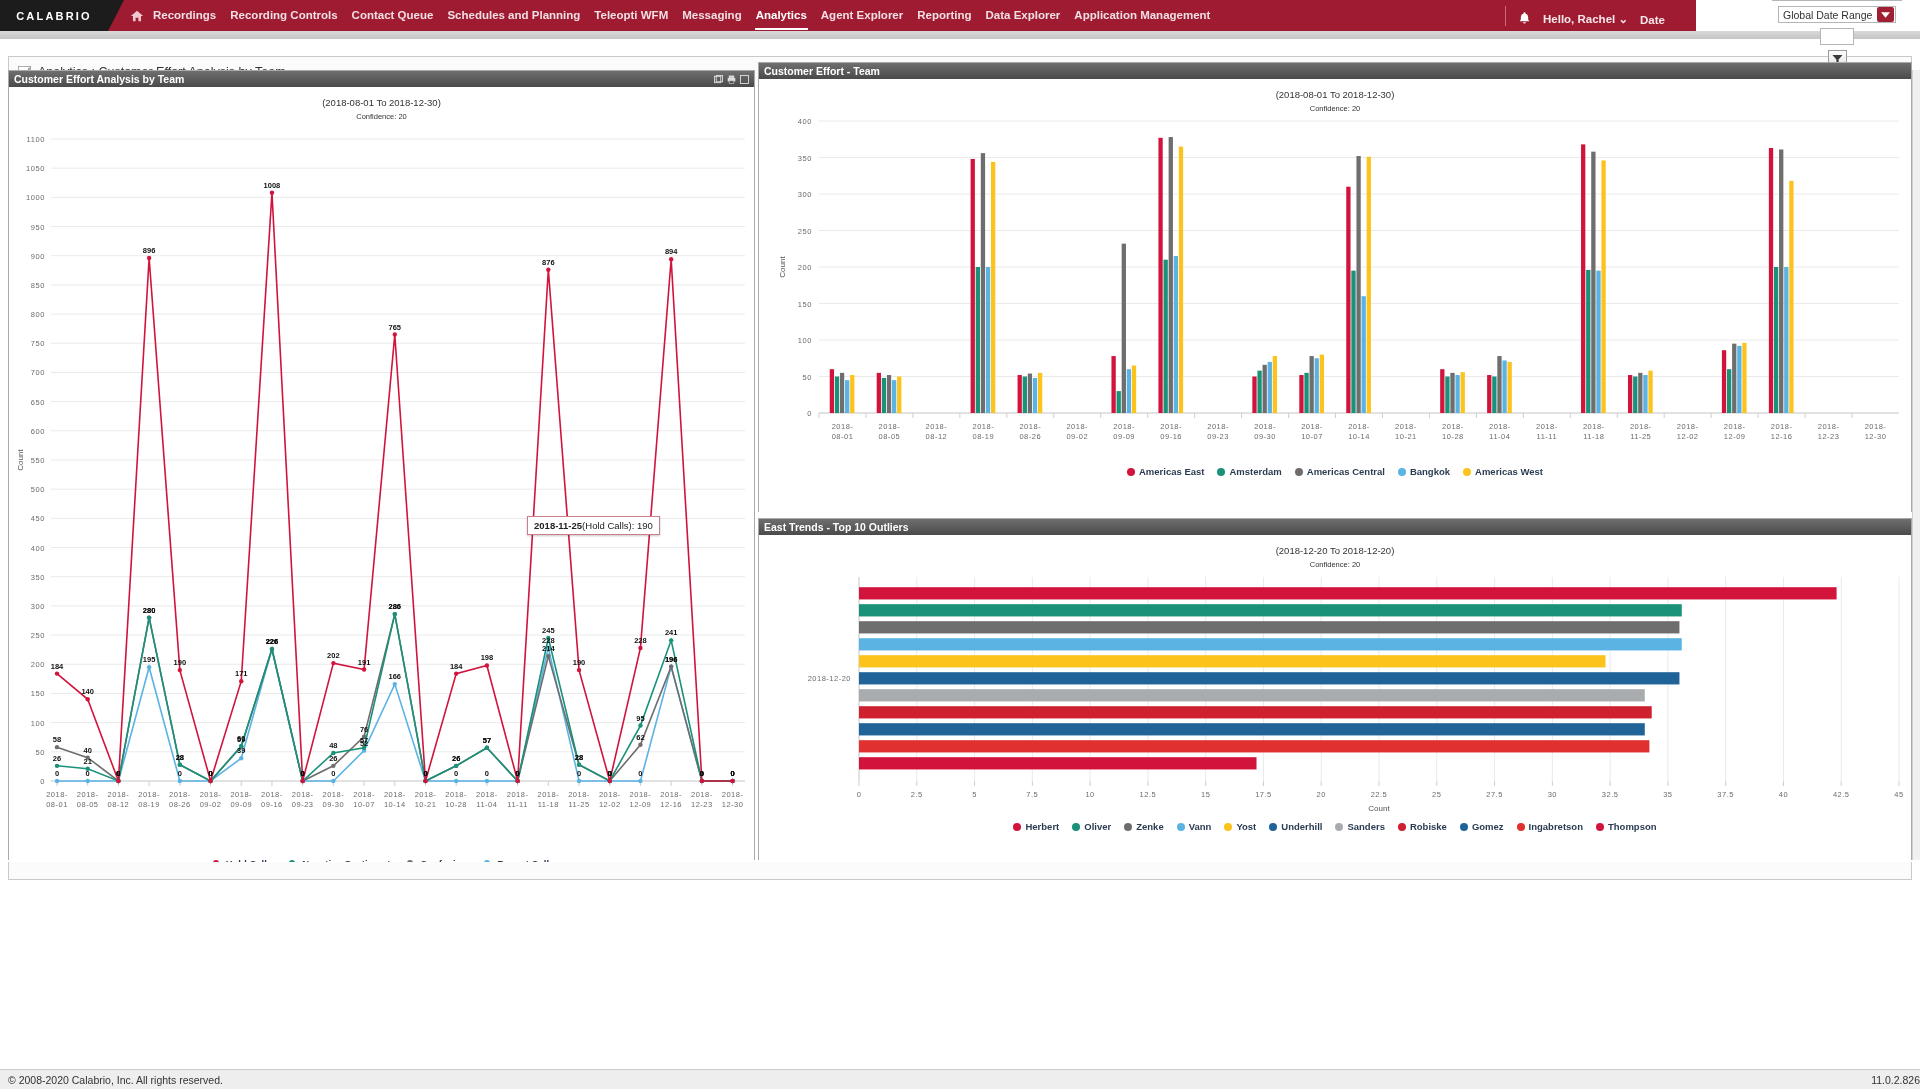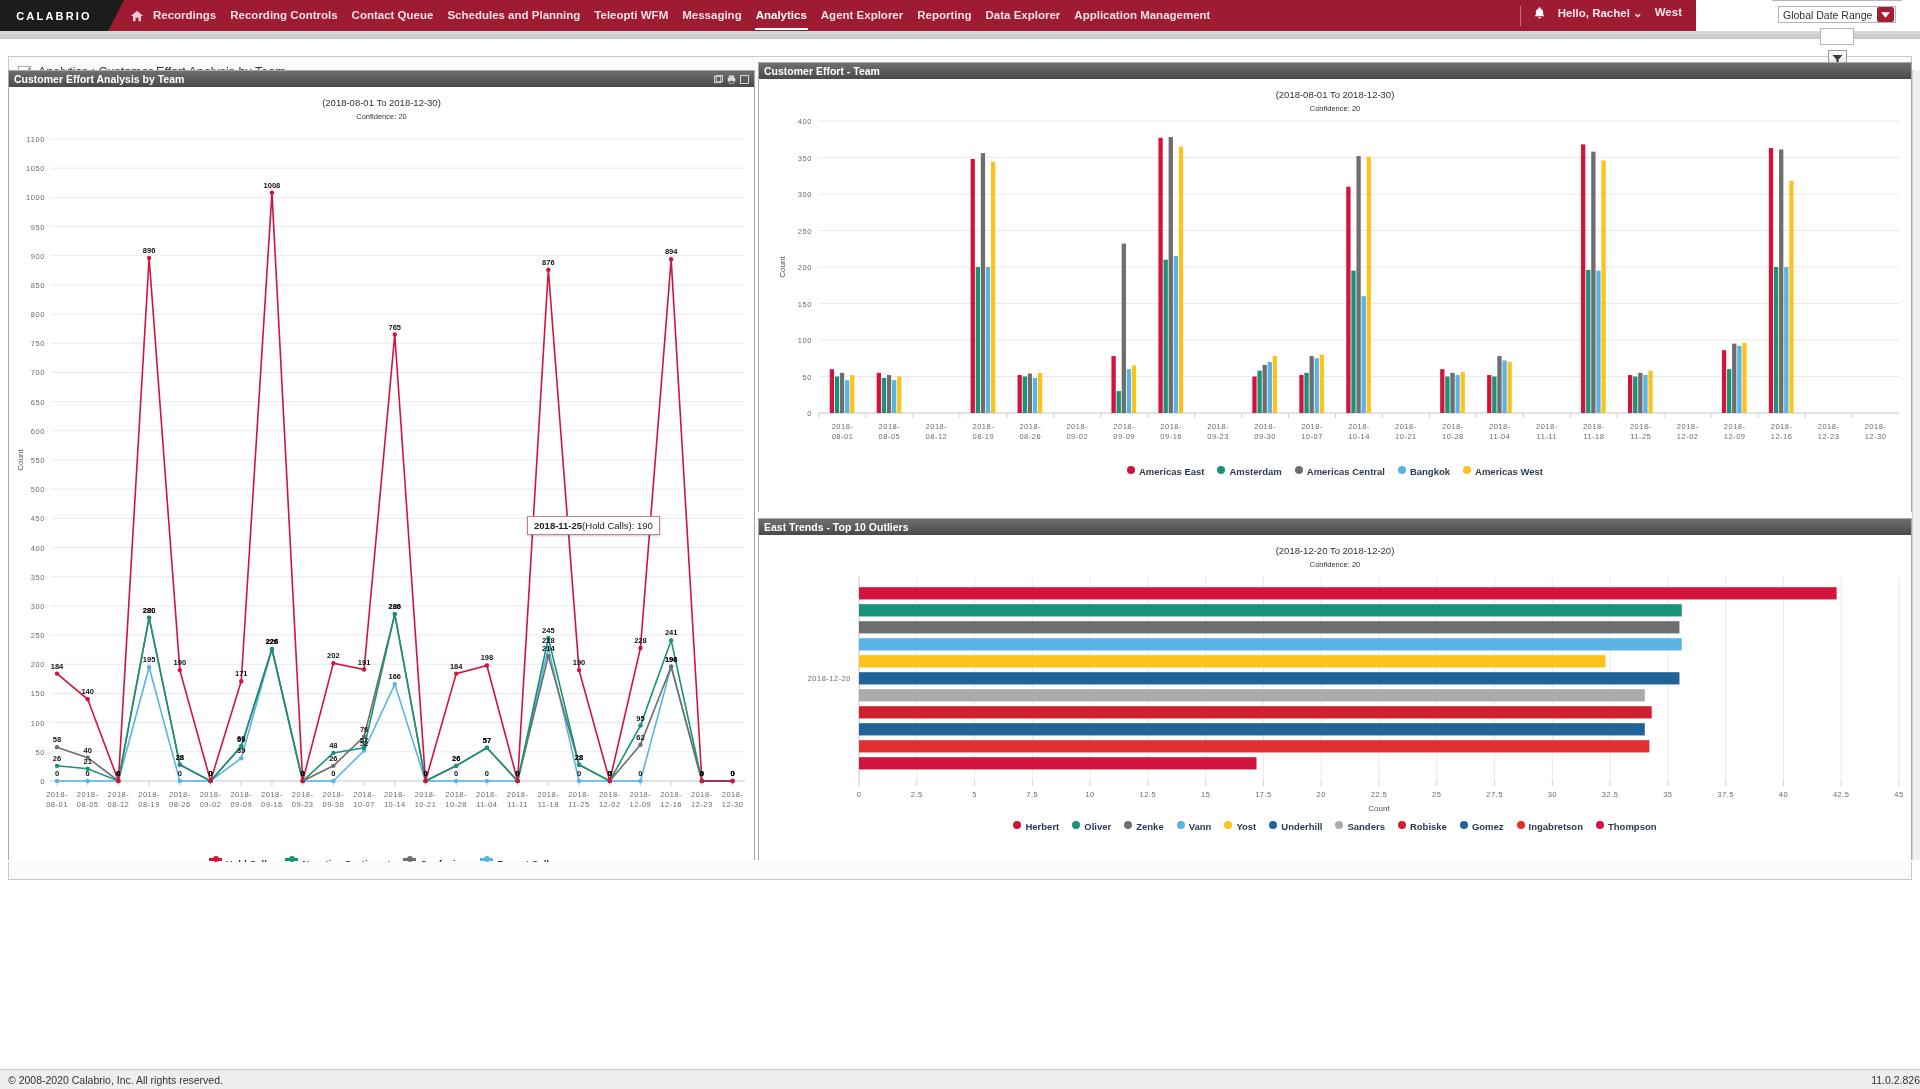--- a/index.html
+++ b/index.html
@@ -34,22 +34,22 @@
     padding: 7px 7px 8px 7px; white-space: nowrap; cursor: pointer;
     position: relative; line-height: 15px;
   }
   .navitem.active { color: #ffffff; }
   .navitem.active::after {
     content: ""; position: absolute; left: 6px; right: 6px; bottom: 1px;
     height: 2px; background: #ffffff;
   }
   #home-icon { margin-left: 6px; margin-right: 2px; display: flex; align-items: center; }
   #nav-right {
-    margin-left: auto; display: flex; align-items: flex-start; gap: 12px;
-    padding-right: 14px; color: #f6e7ea; font-size: 11.5px; font-weight: bold;
+    margin-left: auto; display: flex; align-items: flex-end; gap: 12px;
+    padding-right: 31px; color: #f6e7ea; font-size: 11.5px; font-weight: bold;
   }
   #nav-divider { width: 1px; height: 20px; background: #c96b7c; }
   
   #subbar {
     position: absolute; top: 31px; left: 0; width: 1920px; height: 8px;
     background: linear-gradient(#d9d9d9, #c6c6c6);
   }
   #pagebar {
     position: absolute; top: 56px; left: 8px; width: 1904px; height: 31px;
     background: #fbfbfb; border: 1px solid #c9c9c9; border-bottom: none;
@@ -91,21 +91,21 @@
   #panelEast { left: 758px; top: 518px; width: 1154px; height: 342px; }
   .chart-title { text-align: center; font-size: 9.5px; color: #333; margin-top: 10px; }
   .chart-sub   { text-align: center; font-size: 7.5px; color: #333; margin-top: 4px; }
   svg { display: block; }
   .gridline { stroke: #eaeaea; stroke-width: 1; }
   .axisline { stroke: #cfcfcf; stroke-width: 1; }
   .ticklbl { font-family: "Liberation Sans", sans-serif; fill: #6b6b6b; }
   .axtitle { font-family: "Liberation Sans", sans-serif; fill: #555; font-size: 8px; }
   .dlabel  { font-family: "Liberation Sans", sans-serif; font-weight: bold; fill: #111; font-size: 7.5px; }
   .legend-row { display: flex; align-items: center; justify-content: center; gap: 13px; }
-  .legend-item { display: flex; align-items: flex-start; gap: 4px; font-size: 9.5px; font-weight: bold; color: #2b3c52; }
+  .legend-item { display: flex; align-items: center; gap: 4px; font-size: 9.5px; font-weight: bold; color: #2b3c52; }
   .legend-dot { width: 8px; height: 8px; border-radius: 50%; }
   .legend-line { width: 13px; height: 3px; position: relative; }
   .legend-line::after {
     content:""; position:absolute; left:4px; top:-2.5px; width:6px; height:6px; border-radius:50%;
     background: inherit;
   }
   #tooltip {
     position: absolute; border: 1px solid #c9808d; background: #fff;
     padding: 3px 6px; font-size: 9.5px; color: #222; white-space: nowrap;
     box-shadow: 0 1px 2px rgba(0,0,0,.22);
@@ -154,21 +154,21 @@
     <span>
       <svg width="13" height="15" viewBox="0 0 16 18">
           <path d="M8 1.2a1.2 1.2 0 0 1 1.2 1.2v.5a4.4 4.4 0 0 1 3.3 4.2v3.1l1.3 2.1H2.2l1.3-2.1V7.1a4.4 4.4 0 0 1 3.3-4.2v-.5A1.2 1.2 0 0 1 8 1.2z" fill="#ffffff"></path>
           <path d="M6.3 13.6a1.7 1.7 0 0 0 3.4 0z" fill="#ffffff"></path>
         </svg>
     </span>
     <span>
       <span>Hello, Rachel</span>
       <span> ⌄</span>
     </span>
-    <span>West</span>
+    <span>Date</span>
   </div>
 </div>
 
 <div id="subbar"></div>
 
 <div id="pagebar">
   <div id="page-title-wrap">
     <span>
       <svg width="13" height="13" viewBox="0 0 16 16">
           <rect x="0.5" y="0.5" width="15" height="15" fill="#ffffff" stroke="#9b9b9b"></rect>

